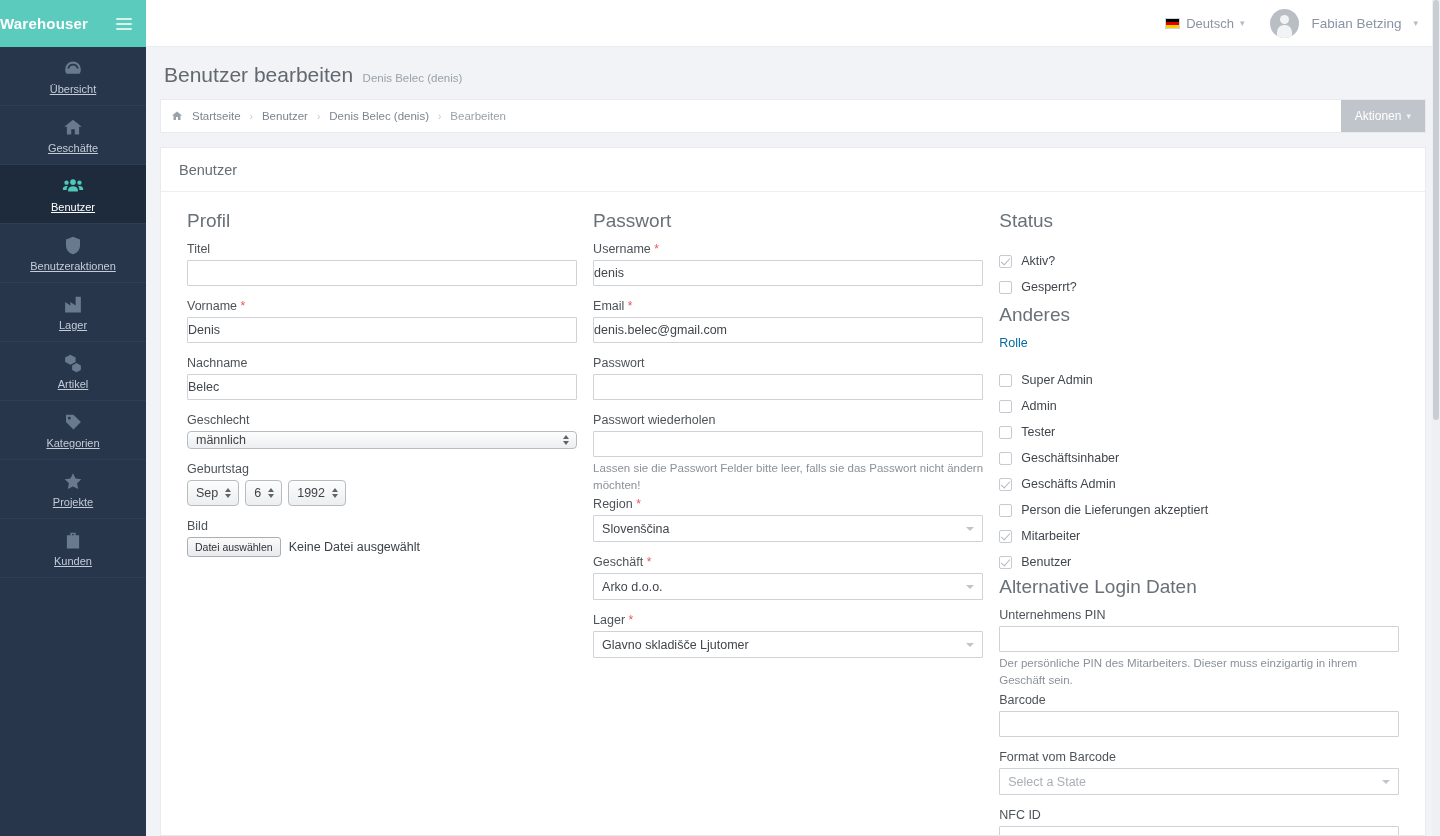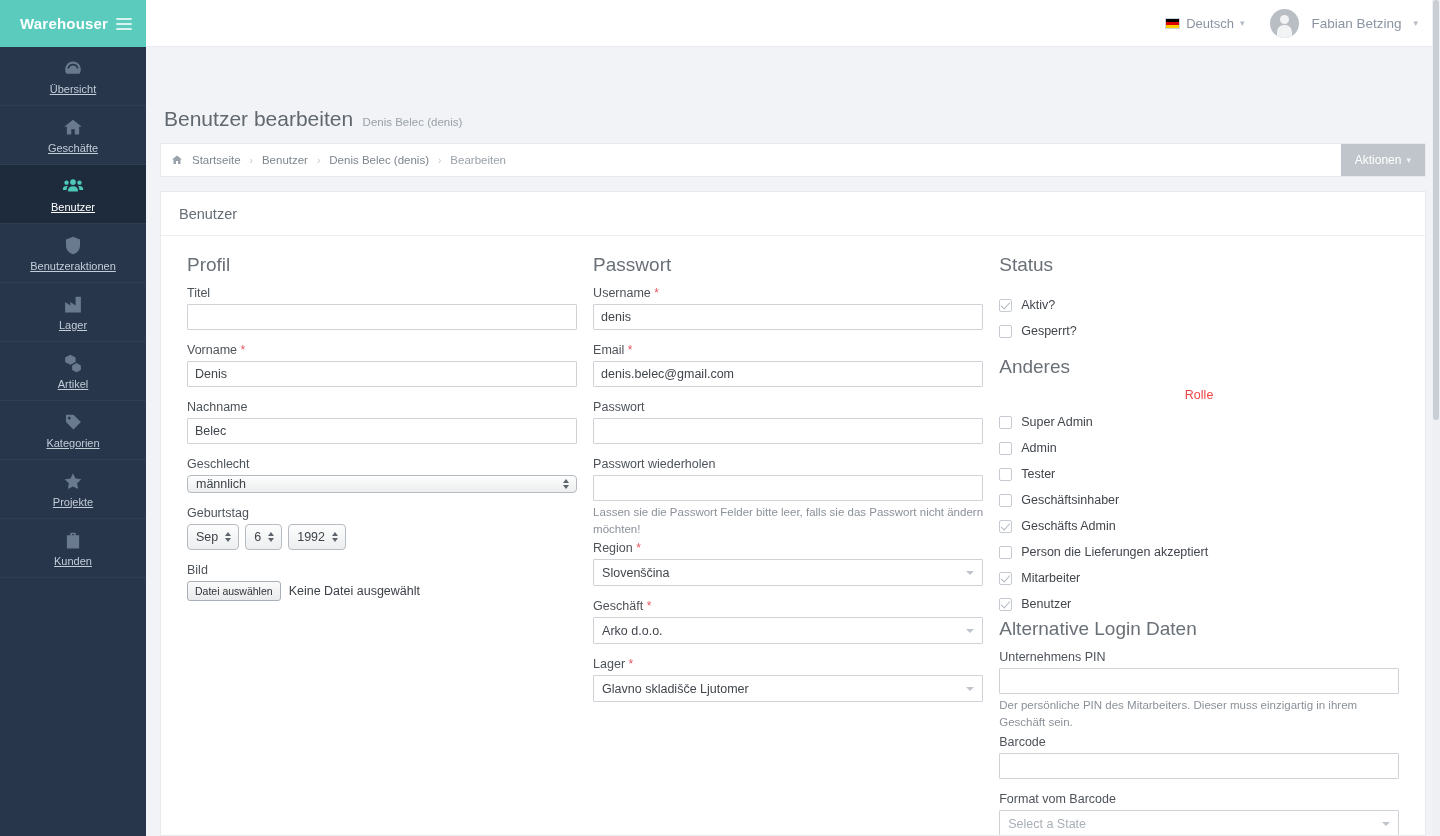--- a/index.html
+++ b/index.html
@@ -12,21 +12,21 @@
 
   
   .sidebar {
     width: 146px; min-width: 146px; height: 836px;
     background: #27364b; display: flex; flex-direction: column;
     overflow: hidden;
   }
   .brand {
     height: 47px; background: #5bcbbd; display: flex;
     align-items: center; justify-content: space-between;
-    padding: 0 14px 0 20px;
+    padding: 0 14px 0 0;
   }
   .brand-name {
     color: #ffffff; font-size: 15px; font-weight: bold;
     letter-spacing: .2px;
   }
   .hamburger { display: flex; flex-direction: column; gap: 3px; cursor: pointer; }
   .hamburger span {
     display: block; width: 16px; height: 2px; background: #d8f2ee; border-radius: 1px;
   }
   .nav { flex: 1; }
@@ -66,21 +66,21 @@
   .avatar::before {
     content: ""; position: absolute; width: 9px; height: 9px; border-radius: 50%;
     background: #f2f3f4; left: 10px; top: 6px;
   }
   .avatar::after {
     content: ""; position: absolute; width: 15px; height: 14px; border-radius: 7px 7px 0 0;
     background: #f2f3f4; left: 7px; top: 16px;
   }
   .user-name { font-size: 13.5px; color: #8a94a2; }
 
-  .titlebar { padding: 16px 0 12px 18px; background: #f1f3f6; margin-top: 44px; }
+  .titlebar { padding: 16px 0 12px 18px; background: #f1f3f6; }
   .page-title { font-size: 21px; color: #62686f; font-weight: 400; display: inline; }
   .page-sub { font-size: 11.5px; color: #9aa1a9; margin-left: 5px; }
 
   .crumbbar {
     margin: 0 14px 0 14px; background: #ffffff; border: 1px solid #e8eaee;
     height: 34px; display: flex; align-items: stretch; justify-content: space-between;
   }
   .crumbs { display: flex; align-items: center; gap: 9px; padding-left: 10px; }
   .home-ic { width: 12px; height: 12px; fill: #9aa2ab; display: block; }
   .crumb { font-size: 11.5px; color: #7d858e; cursor: pointer; }
@@ -109,21 +109,21 @@
 
   .sec-title {
     font-size: 19px; color: #6a7077; font-weight: 400; margin-bottom: 10px;
   }
   .field { margin-bottom: 13px; }
   .flabel { font-size: 12.5px; color: #4d5359; display: block; margin-bottom: 4px; }
   .req { color: #e7575d; font-size: 12px; }
   .ctrl {
     width: 100%; height: 26px; border: 1px solid #cfd3d8; background: #ffffff;
     font-family: "Liberation Sans", sans-serif; font-size: 12.5px; color: #41464c;
-    padding: 0 7px; border-radius: 1px; outline: none;
+    padding: 0 0; border-radius: 1px; outline: none;
   }
   .ctrl::placeholder { color: #a9afb6; }
   .helptext { font-size: 11.5px; color: #8b9199; line-height: 1.45; margin-top: 3px; }
 
   
   .nsel {
     width: 100%; height: 18px; border: 1px solid #b6bcc2; border-radius: 4px;
     background: linear-gradient(to bottom,#fdfdfd,#eceeef);
     font-size: 12.5px; color: #3f444a; padding: 0 22px 0 8px;
     position: relative; display: flex; align-items: center;
@@ -172,21 +172,21 @@
   .cbox {
     width: 13px; height: 13px; min-width: 13px; border: 1px solid #c6cbd1; background: #fff;
     border-radius: 2px; position: relative;
   }
   .cbox.on::after {
     content: ""; position: absolute; left: 3px; top: 0px;
     width: 4px; height: 8px; border: solid #b2b8bf; border-width: 0 1.6px 1.6px 0;
     transform: rotate(42deg);
   }
   .cblabel { font-size: 12.5px; color: #41464c; }
-  .grp-label { font-size: 12.5px; color: #ef4444; margin-bottom: 1px; text-align: center; }
+  .grp-label { font-size: 12.5px; color: #0369a1; margin-bottom: 11px; }
 
   .scrollbar {
     position: absolute; right: 0; top: 0; width: 8px; height: 836px; background: #eef0f3;
   }
   .scrollbar .thumb {
     position: absolute; top: 0; left: 1px; width: 6px; height: 420px;
     background: #c9ced4; border-radius: 3px;
   }
 </style>
 </head>
@@ -463,21 +463,21 @@
 
         <div class="cbrow">
           <span class="cbox on"></span>
           <span class="cblabel">Aktiv?</span>
         </div>
         <div class="cbrow">
           <span class="cbox"></span>
           <span class="cblabel">Gesperrt?</span>
         </div>
 
-        <div class="sec-title" style="margin-top:18px">Anderes</div>
+        <div class="sec-title" style="margin-top:10px">Anderes</div>
         <div class="grp-label">Rolle</div>
 
         <div class="cbrow">
           <span class="cbox"></span>
           <span class="cblabel">Super Admin</span>
         </div>
         <div class="cbrow">
           <span class="cbox"></span>
           <span class="cblabel">Admin</span>
         </div>

